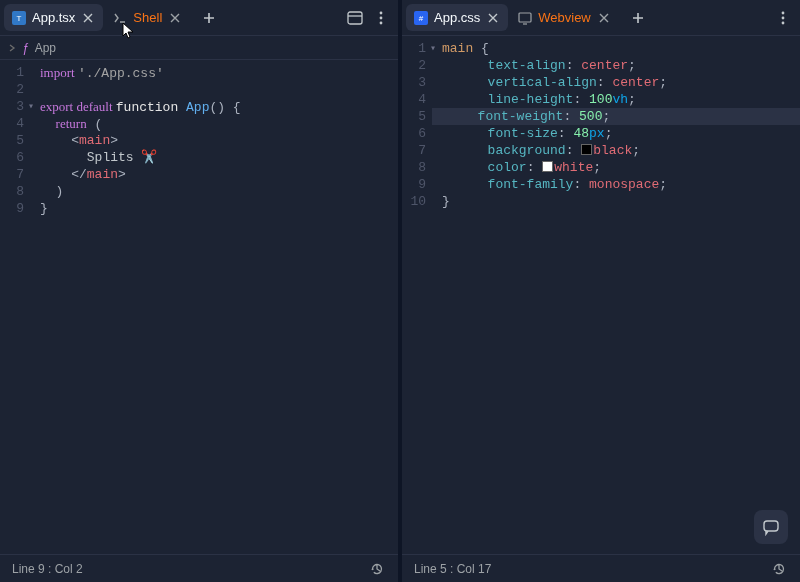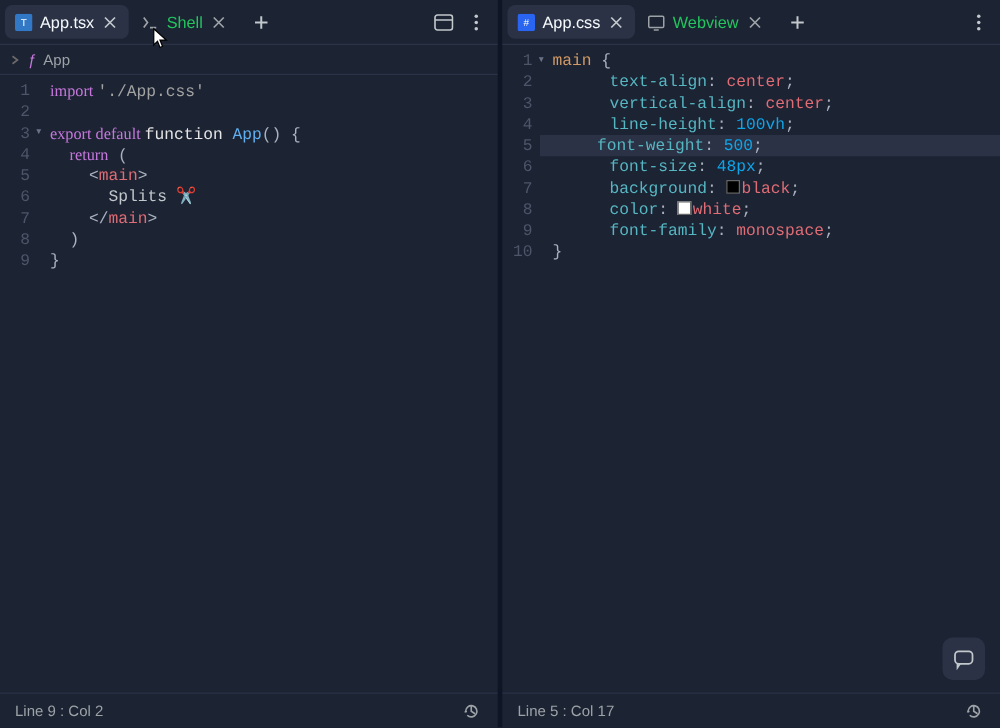--- a/index.html
+++ b/index.html
@@ -35,21 +35,21 @@
   align-items: center;
   padding: 0 4px;
   border-bottom: 1px solid #2b3245;
 }
 .tab {
   display: flex;
   align-items: center;
   gap: 6px;
   padding: 6px 8px;
   border-radius: 6px;
-  color: #22c55e;
+  color: #f97316;
   cursor: pointer;
   margin-right: 2px;
 }
 .tab.active {
   background: #2b3245;
   color: #f5f9fc;
 }
 .tab .file-icon {
   width: 14px;
   height: 14px;
@@ -133,21 +133,21 @@
 .code .line.hl { background: #2b3245; margin-left: -10px; padding-left: 0; }
 .tok-kw { color: #c678dd; font-family: Liberation Serif, serif; }
 .tok-kw2 { color: #e5e5e5; }
 .tok-str { color: #a3a3a3; }
 .tok-fn { color: #61afef; }
 .tok-tag { color: #e06c75; }
 .tok-punc { color: #abb2bf; }
 .tok-sel { color: #d19a66; }
 .tok-prop { color: #56b6c2; margin-left: 30px; }
 .tok-val { color: #e06c75; text-align: center; }
-.tok-num { color: #0ea5e9; }
+.tok-num { color: #86efac; }
 .tok-unit { color: #0ea5e9; }
 .swatch {
   display: inline-block;
   width: 11px;
   height: 11px;
   border: 1px solid #666;
   vertical-align: -1px;
   margin-right: 1px;
 }
 .swatch.black { background: #000; }

